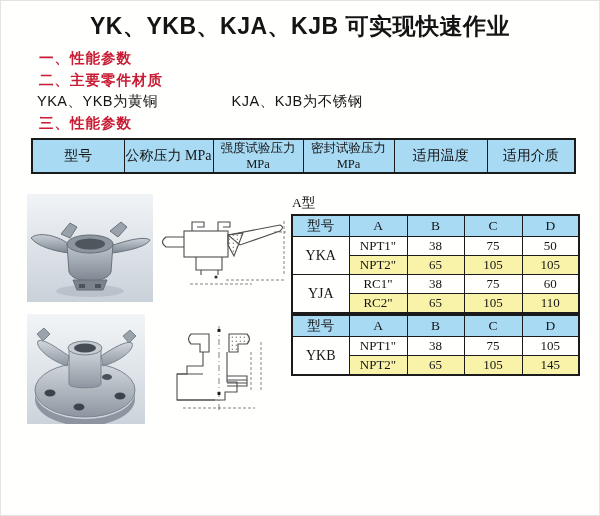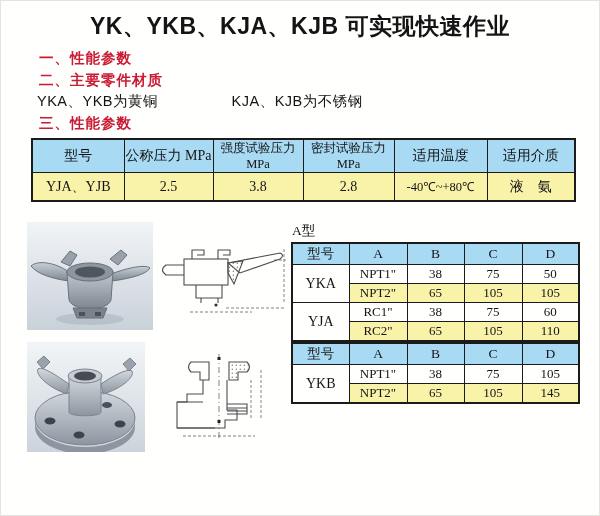--- a/index.html
+++ b/index.html
@@ -79,28 +79,20 @@
     </colgroup>
     <tbody>
         <tr class="hdr">
       <td>型号</td>
       <td>公称压力 MPa</td>
       <td class="small">强度试验压力MPa</td>
       <td class="small">密封试验压力MPa</td>
       <td>适用温度</td>
       <td>适用介质</td>
     </tr>
-    <tr class="alt">
-      <td>YJA、YJB</td>
-      <td>2.5</td>
-      <td>3.8</td>
-      <td>2.8</td>
-      <td class="small">-40℃~+80℃</td>
-      <td>液　氨</td>
-    </tr>
   </tbody>
     </table>
 
 
   <div class="bottom">
 
     <svg class="abs photo" style="left:26px;top:18px;" width="126" height="108" viewBox="0 0 126 108">
       <defs>
         <linearGradient id="bgA" x1="0" y1="0" x2="0" y2="1">
           <stop offset="0" stop-color="#f1f4f7"></stop>

